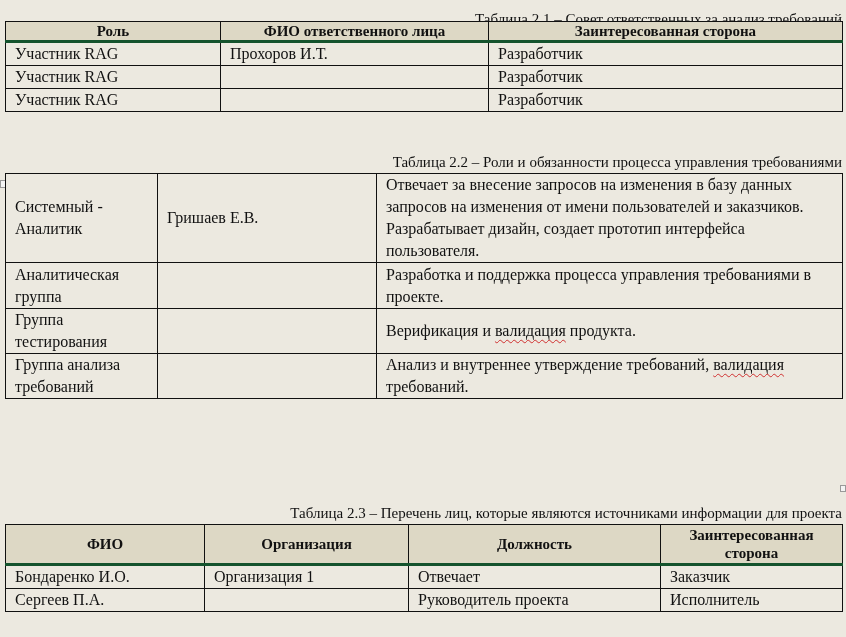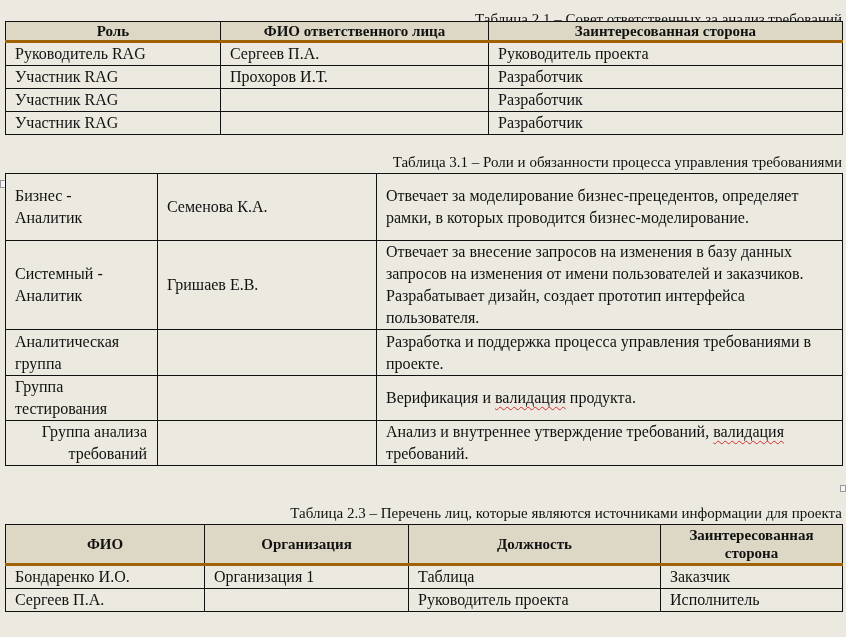--- a/index.html
+++ b/index.html
@@ -25,21 +25,21 @@
     padding: 0 9px;
     vertical-align: middle;
     line-height: 22px;
     overflow: hidden;
   }
   th {
     background: #DDD8C5;
     font-weight: bold;
     font-size: 15px;
     text-align: center;
-    border-bottom: 3px solid #a16207;
+    border-bottom: 3px solid #14532d;
     line-height: 18px;
   }
   td { background: #ECE9E0; text-align: left; }
   .spell { text-decoration: underline wavy #d03030; text-decoration-thickness: 1px; text-underline-offset: 3px; }
   .handle {
     position: absolute; width: 6px; height: 8px;
     border: 1px solid #999; background: #f4f4f4; box-sizing: border-box;
   }
   .t1 { top: 21px; width: 837px; }
   .t1 th { height: 18px; }
@@ -61,75 +61,65 @@
       <col style="width:268px">
       <col style="width:354px">
     </colgroup>
   <tbody>
       <tr>
     <th>Роль</th>
     <th>ФИО ответственного лица</th>
     <th>Заинтересованная сторона</th>
   </tr>
   <tr>
-    <td>Руководитель RAG</td>
-    <td>Сергеев П.А.</td>
-    <td>Руководитель проекта</td>
-  </tr>
-  <tr>
     <td>Участник RAG</td>
     <td>Прохоров И.Т.</td>
     <td>Разработчик</td>
   </tr>
   <tr>
     <td>Участник RAG</td>
     <td></td>
     <td>Разработчик</td>
   </tr>
   <tr>
     <td>Участник RAG</td>
     <td></td>
     <td>Разработчик</td>
   </tr>
 </tbody>
   </table>
 
-<div class="caption" style="top:153px;">Таблица 3.1 – Роли и обязанности процесса управления требованиями</div>
+<div class="caption" style="top:153px;">Таблица 2.2 – Роли и обязанности процесса управления требованиями</div>
 <div class="handle" style="left:0; top:180px;"></div>
 <table class="t2">
   <colgroup>
       <col style="width:152px">
       <col style="width:219px">
       <col style="width:466px">
     </colgroup>
   <tbody>
-  <tr style="height:67px;">
-    <td style="padding-right:40px;">Бизнес - Аналитик</td>
-    <td>Семенова К.А.</td>
-    <td>Отвечает за моделирование бизнес-прецедентов, определяет рамки, в которых проводится бизнес-моделирование.</td>
-  </tr>
   <tr style="height:88px;">
     <td style="padding-right:40px;">Системный - Аналитик</td>
     <td>Гришаев Е.В.</td>
     <td>Отвечает за внесение запросов на изменения в базу данных запросов на изменения от имени пользователей и заказчиков. Разрабатывает дизайн, создает прототип интерфейса пользователя.</td>
   </tr>
   <tr style="height:46px;">
     <td style="padding-right:10px;">Аналитическая группа</td>
     <td></td>
     <td>Разработка и поддержка процесса управления требованиями в проекте.</td>
   </tr>
   <tr style="height:45px;">
     <td style="">Группа тестирования</td>
     <td></td>
     <td>
       <span>Верификация и <span class="spell">валидация</span> продукта.</span>
     </td>
   </tr>
   <tr style="height:45px;">
-    <td style="padding-right:10px;text-align:right;">Группа анализа требований</td>
+    <td style="padding-right:10px;">Группа анализа требований</td>
     <td></td>
     <td>
       <span>Анализ и внутреннее утверждение требований, <span class="spell">валидация</span> требований.</span>
     </td>
   </tr>
 </tbody>
   </table>
 <div class="handle" style="left:840px; top:485px; width:6px; height:7px;"></div>
 
 <div class="caption" style="top:504px;margin-left:16px;">Таблица 2.3 – Перечень лиц, которые являются источниками информации для проекта</div>
@@ -143,21 +133,21 @@
   <tbody>
       <tr>
     <th>ФИО</th>
     <th>Организация</th>
     <th>Должность</th>
     <th>Заинтересованная сторона</th>
   </tr>
   <tr>
     <td>Бондаренко И.О.</td>
     <td>Организация 1</td>
-    <td>Таблица</td>
+    <td>Отвечает</td>
     <td>Заказчик</td>
   </tr>
   <tr>
     <td>Сергеев П.А.</td>
     <td></td>
     <td>Руководитель проекта</td>
     <td>Исполнитель</td>
   </tr>
 </tbody>
   </table>

